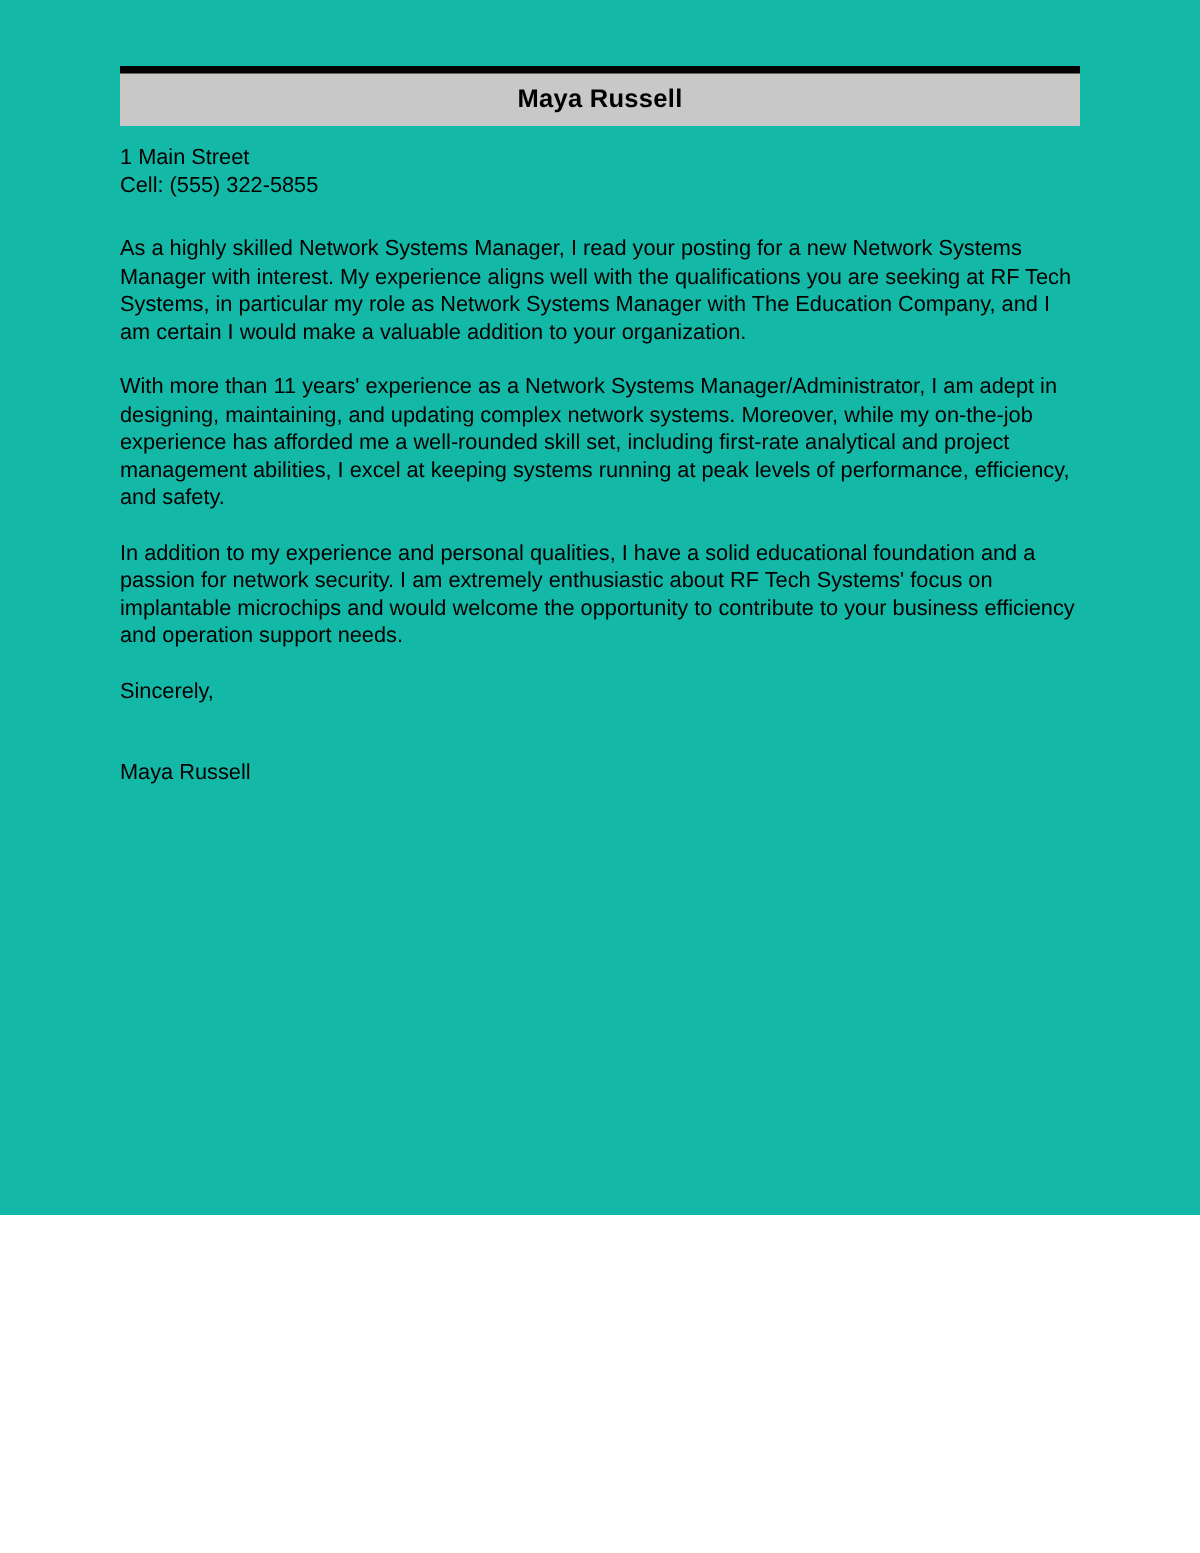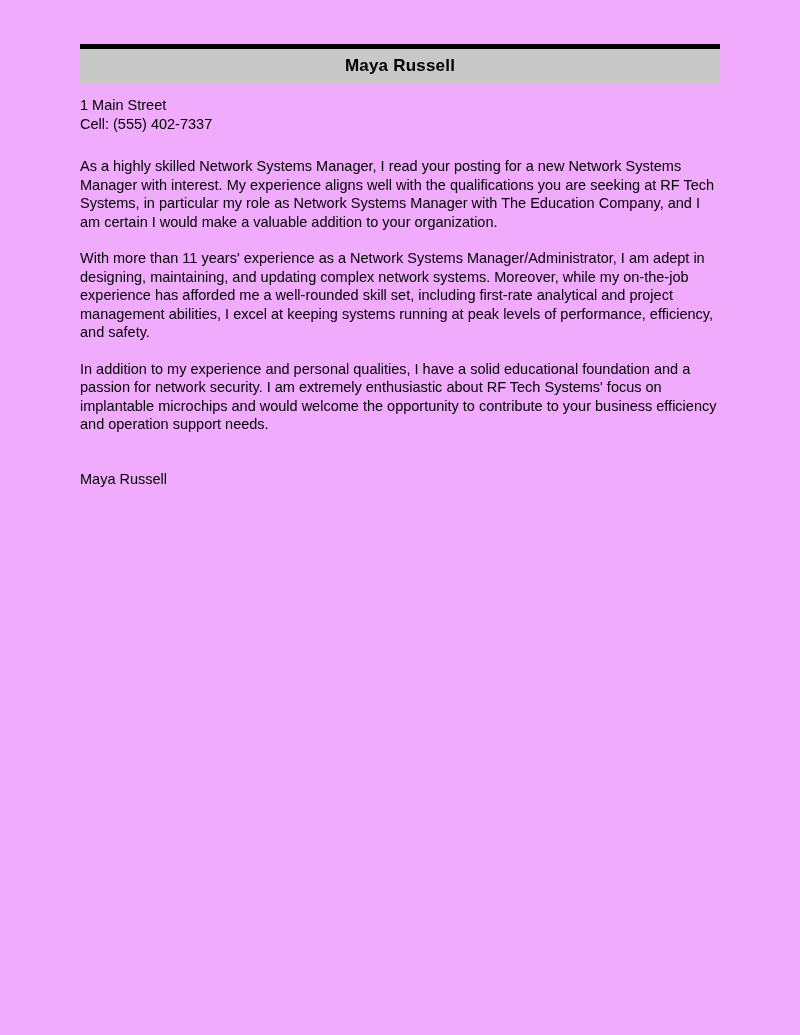--- a/index.html
+++ b/index.html
@@ -4,22 +4,22 @@
 <style>
   * { margin: 0; padding: 0; box-sizing: border-box; }
   html, body {
     background: #ffffff;
     font-family: "Liberation Sans", "DejaVu Sans", sans-serif;
     color: #000000;
   }
   .page {
     position: relative;
     width: 800px;
-    height: 1035px;
-    background: #f0abfc;
+    height: 810px;
+    background: #14b8a6;
     margin: 0 auto;
     overflow: hidden;
   }
   .content {
     position: absolute;
     left: 80px;
     top: 44px;
     width: 640px;
   }
   .header-bar {
@@ -57,31 +57,32 @@
 
 <div class="page">
   <div class="content">
 
     <div class="header-bar">
       <div class="header-name">Maya Russell</div>
     </div>
 
     <div class="contact">
       <div>1 Main Street</div>
-      <div>Cell: (555) 402-7337</div>
+      <div>Cell: (555) 322-5855</div>
     </div>
 
     <div class="letter">
 
       <p>As a highly skilled Network Systems Manager, I read your posting for a new Network Systems Manager with interest. My experience aligns well with the qualifications you are seeking at RF Tech Systems, in particular my role as Network Systems Manager with The Education Company, and I am certain I would make a valuable addition to your organization.</p>
 
       <p>With more than 11 years' experience as a Network Systems Manager/Administrator, I am adept in designing, maintaining, and updating complex network systems. Moreover, while my on-the-job experience has afforded me a well-rounded skill set, including first-rate analytical and project management abilities, I excel at keeping systems running at peak levels of performance, efficiency, and safety.</p>
 
       <p>In addition to my experience and personal qualities, I have a solid educational foundation and a passion for network security. I am extremely enthusiastic about RF Tech Systems' focus on implantable microchips and would welcome the opportunity to contribute to your business efficiency and operation support needs.</p>
 
 
 
+      <p>Sincerely,</p>
 
       <p class="signature">Maya Russell</p>
     </div>
 
   </div>
 </div>
 
 </body></html>

